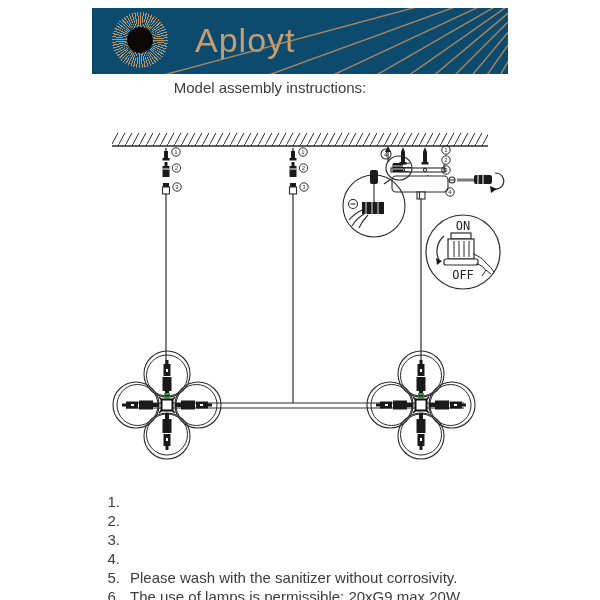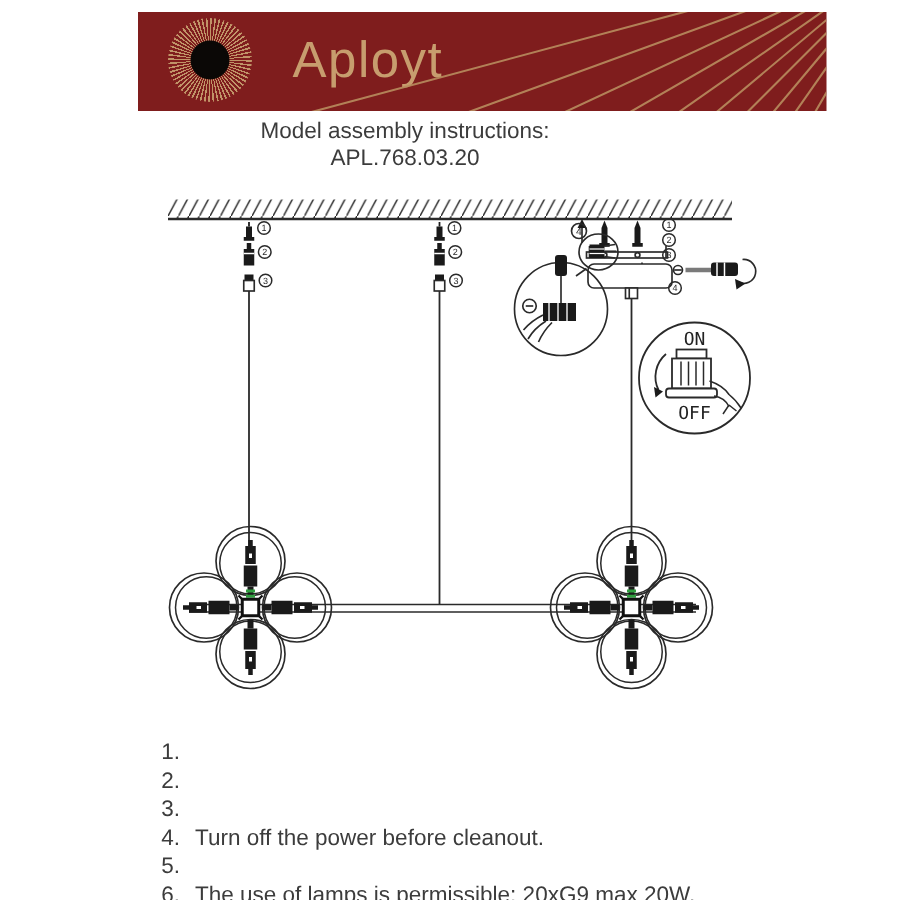--- a/index.html
+++ b/index.html
@@ -4,22 +4,22 @@
 <style>
   html,body{margin:0;padding:0;}
   body{
     width:600px;height:600px;overflow:hidden;position:relative;
     background:#ffffff;
     font-family:"Liberation Sans", sans-serif;
     color:#3c3c3c;
   }
   
   .banner{
-    position:absolute;left:92px;top:8px;width:459px;height:66px;
-    background:#7f1d1d;overflow:hidden;
+    position:absolute;left:92px;top:8px;width:416px;height:66px;
+    background:#0c4a6e;overflow:hidden;
   }
   .sunburst{
     position:absolute;left:20px;top:4px;width:56px;height:56px;border-radius:50%;
     background:repeating-conic-gradient(#c49a6c 0deg 2.4deg, rgba(0,0,0,0) 2.4deg 6deg);
     opacity:.95;
   }
   .sunburst-core{
     position:absolute;left:37px;top:21px;width:22px;height:22px;border-radius:50%;
     background:#0b0806;box-shadow:0 0 0 2px #0b0806;
   }
@@ -67,21 +67,20 @@
       <line x1="470" y1="-40" x2="106" y2="170"></line>
       <line x1="470" y1="-40" x2="89" y2="138"></line>
       <line x1="470" y1="-40" x2="75" y2="104"></line>
       <line x1="470" y1="-40" x2="64" y2="69"></line>
     </g>
   </svg>
 </div>
 
 <div class="title-block">
   <div>Model assembly instructions:</div>
-  <div>APL.768.03.20</div>
 </div>
 
 <div class="diagram">
 <svg width="600" height="372" viewBox="0 0 600 372" fill="none">
   <defs>
     <pattern id="hatch" width="7" height="13" patternUnits="userSpaceOnUse">
       <line x1="0" y1="13" x2="7" y2="0" stroke="#2a2a2a" stroke-width="1"></line>
     </pattern>
 
     <g id="cluster">
@@ -269,22 +268,22 @@
     <span class="inst-num">1.</span>
   </div>
   <div class="inst-row">
     <span class="inst-num">2.</span>
   </div>
   <div class="inst-row">
     <span class="inst-num">3.</span>
   </div>
   <div class="inst-row">
     <span class="inst-num">4.</span>
-    <span class="inst-text">Turn off the power before cleanout.</span>
   </div>
   <div class="inst-row">
     <span class="inst-num">5.</span>
+    <span class="inst-text">Please wash with the sanitizer without corrosivity.</span>
   </div>
   <div class="inst-row">
     <span class="inst-num">6.</span>
     <span class="inst-text">The use of lamps is permissible: 20xG9 max 20W.</span>
   </div>
 </div>
 
 </body></html>

